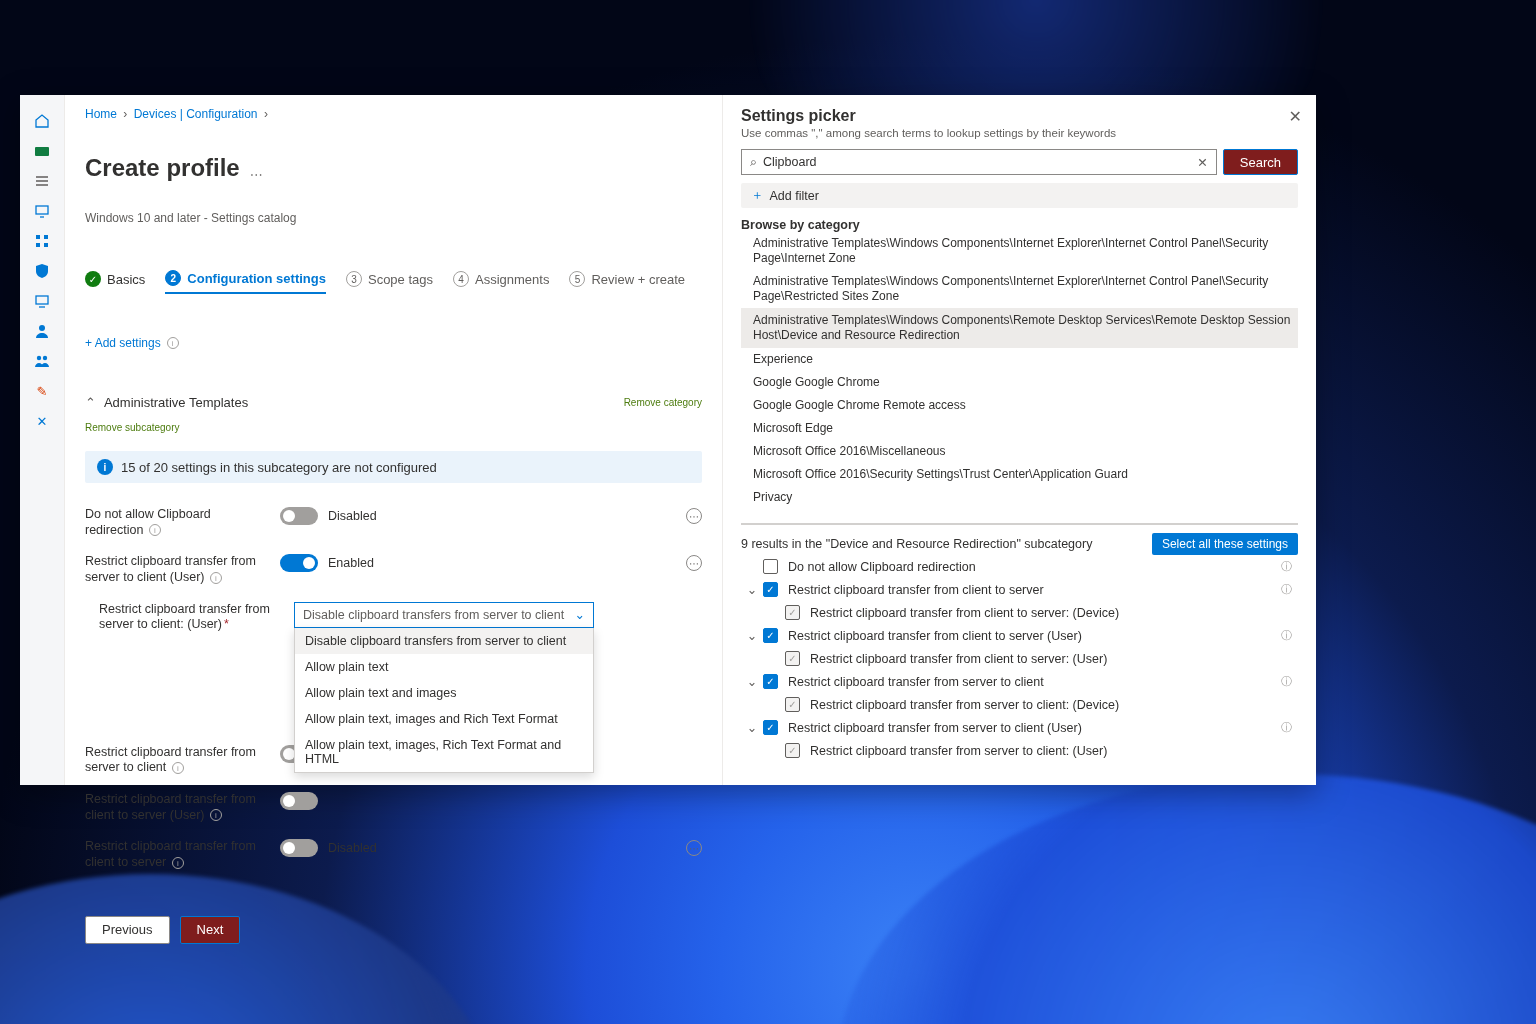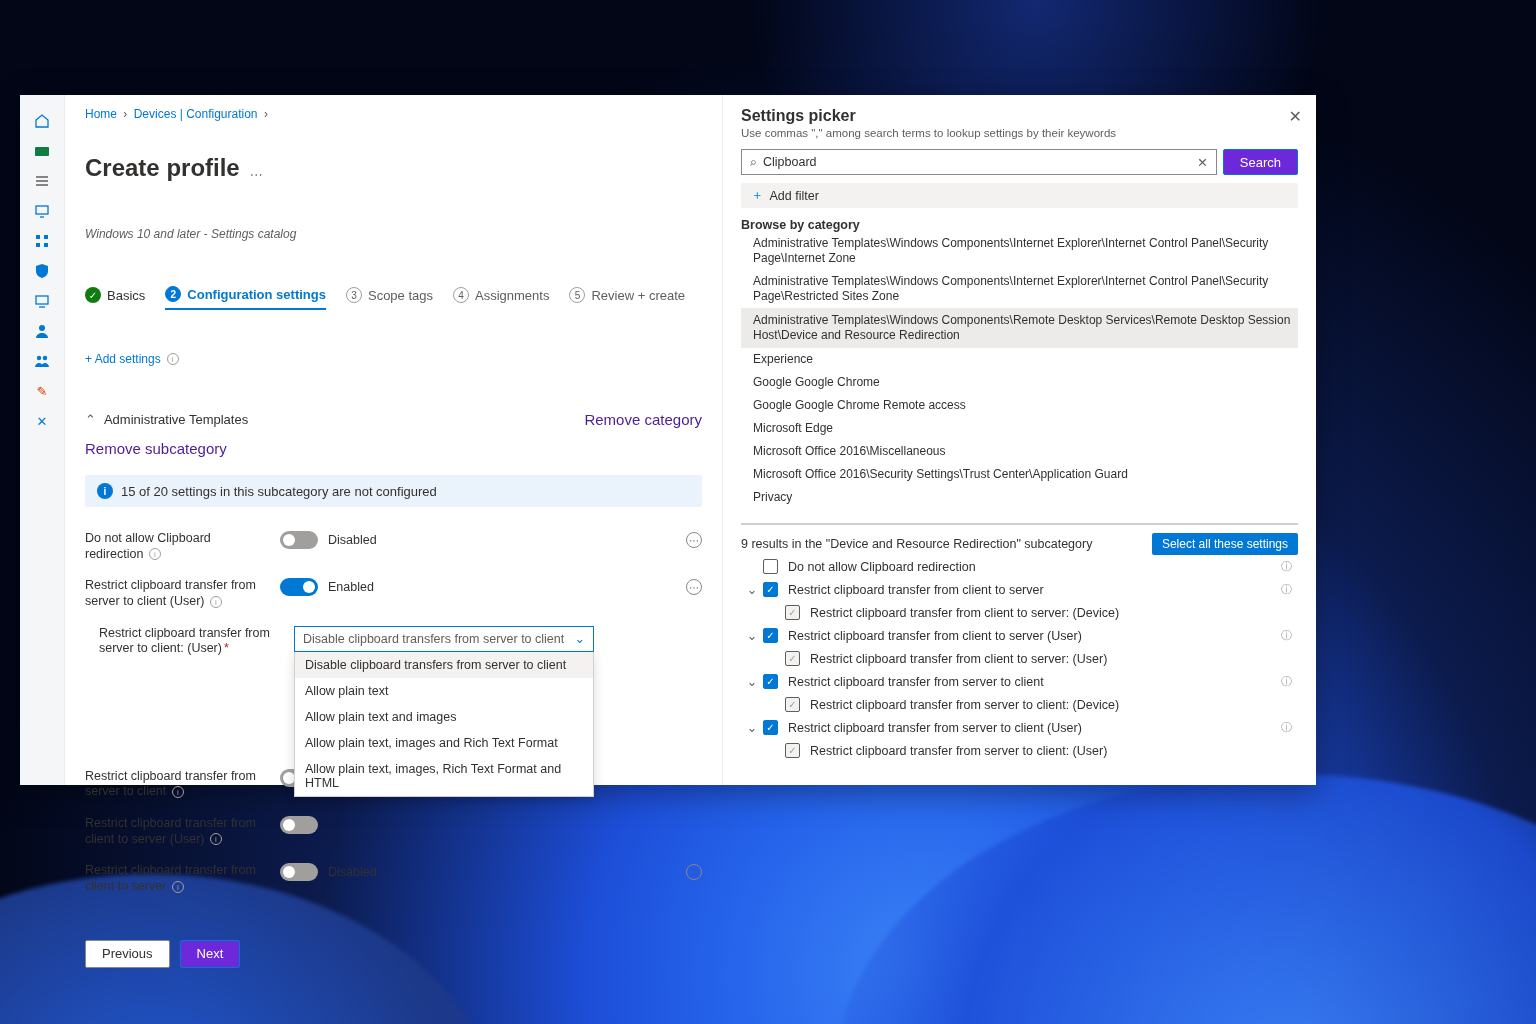--- a/index.html
+++ b/index.html
@@ -22,36 +22,36 @@
   .rail .ic { width:16px; height:16px; color:#0078d4; display:flex; align-items:center; justify-content:center; }
 
   .left { width:657px; padding:10px 20px 12px 20px; display:flex; flex-direction:column; position:relative;gap:27px; }
   .right { flex:1; border-left:1px solid #edebe9; padding:12px 18px 12px 18px; position:relative; display:flex; flex-direction:column; }
 
   .crumbs { color:#0078d4; font-size:12px; margin:2px 0 6px 0; }
   .crumbs .sep { color:#605e5c; margin:0 3px; }
 
   .title-row { display:flex; align-items:flex-end; gap:10px; }
   .title { font-size:24px; font-weight:600; color:#323130; }
-  .subtitle { font-size:12px; color:#605e5c; margin-top:18px;font-style:italic; }
+  .subtitle { font-size:12px; color:#605e5c; margin-top:2px; }
 
   .tabs { display:flex; gap:20px; margin-top:18px; border-bottom:1px solid transparent; font-size:13px; align-items:center; }
   .tab { display:flex; align-items:center; gap:6px; padding-bottom:6px; color:#605e5c; }
   .tab.done { color:#323130; }
   .tab.active { color:#0078d4; font-weight:600; border-bottom:2px solid #0078d4; }
   .tab .badge { width:16px; height:16px; border-radius:50%; border:1px solid #a19f9d; font-size:10px; display:flex; align-items:center; justify-content:center; }
   .tab.active .badge { background:#0078d4; color:#fff; border-color:#0078d4; }
   .tab.done .check { width:16px; height:16px; border-radius:50%; background:#107c10; color:#fff; font-size:10px; display:flex; align-items:center;justify-content:center;}
 
   .add-settings { color:#0078d4; font-size:12px; margin-top:14px; display:flex; align-items:center; gap:4px; }
 
   .section { margin-top:14px; }
   .sec-head { display:flex; justify-content:space-between; align-items:center; padding:4px 0; }
   .sec-head .l { display:flex; align-items:center; gap:8px; color:#323130; }
-  .link { color:#4c1d95; cursor:pointer; font-size:15px; }
+  .link { color:#4d7c0f; cursor:pointer; font-size:10px; }
 
   .subpath { font-weight:600; font-size:14px; margin:8px 0 2px 18px; line-height:1.35; max-width:430px; }
   .subpath-row { display:flex; justify-content:space-between; align-items:flex-start; }
 
   .banner { background:#eaf3fb; border-radius:2px; padding:8px 12px; margin:18px 0 16px 0; display:flex; align-items:center; gap:8px; }
   .banner .i { width:16px;height:16px;border-radius:50%;background:#0078d4;color:#fff;font-size:10px;font-weight:bold;display:flex;align-items:center;justify-content:center;}
 
   .row { display:flex; align-items:flex-start; padding:8px 0; gap:10px; }
   .row .lbl { width:185px; font-size:12.5px; color:#323130; line-height:1.25; }
   .row .ctrls { display:flex; align-items:center; gap:10px; flex:1; }
@@ -68,21 +68,21 @@
   .select .box { border:1px solid #0078d4; height:26px; display:flex; align-items:center; padding:0 8px; font-size:12.5px; color:#605e5c; justify-content:space-between; }
   .select .caret { color:#0078d4; }
   .dropdown { position:absolute; top:26px; left:0; width:100%; background:#fff; border:1px solid #d2d0ce; border-top:none; box-shadow:0 4px 10px rgba(0,0,0,0.15); z-index:5; }
   .dropdown .opt { padding:6px 10px; font-size:12.5px; color:#323130; }
   .dropdown .opt.sel { background:#f3f2f1; }
 
   .req { color:#a4262c; margin-left:2px; }
 
   .footer { margin-top:auto; display:flex; gap:10px; padding-top:10px;}
   .btn { height:28px; padding:0 16px; font-size:13px; border:1px solid #8a8886; background:#fff; color:#323130; border-radius:2px; display:flex;align-items:center;justify-content:center; cursor:pointer;}
-  .btn.primary { background:#6d28d9; border-color:#0078d4; color:#fff; }
+  .btn.primary { background:#7f1d1d; border-color:#0078d4; color:#fff; }
 
   
   .picker-title { font-size:16px; font-weight:600; }
   .close-x { position:absolute; right:14px; top:12px; color:#605e5c; font-size:16px; }
   .picker-sub { font-size:11.5px; color:#605e5c; margin-top:2px; }
   .search-row { display:flex; gap:6px; margin-top:10px; }
   .search-box { flex:1; height:26px; border:1px solid #8a8886; display:flex; align-items:center; padding:0 8px; gap:6px; font-size:12.5px; color:#323130; }
   .search-box .mag { color:#605e5c; }
   .search-box .clear { margin-left:auto; color:#605e5c; }
   .add-filter { margin-top:8px; display:inline-flex; align-items:center; gap:6px; background:#f3f2f1; padding:4px 10px; border-radius:2px; font-size:12.5px; color:#323130; }

